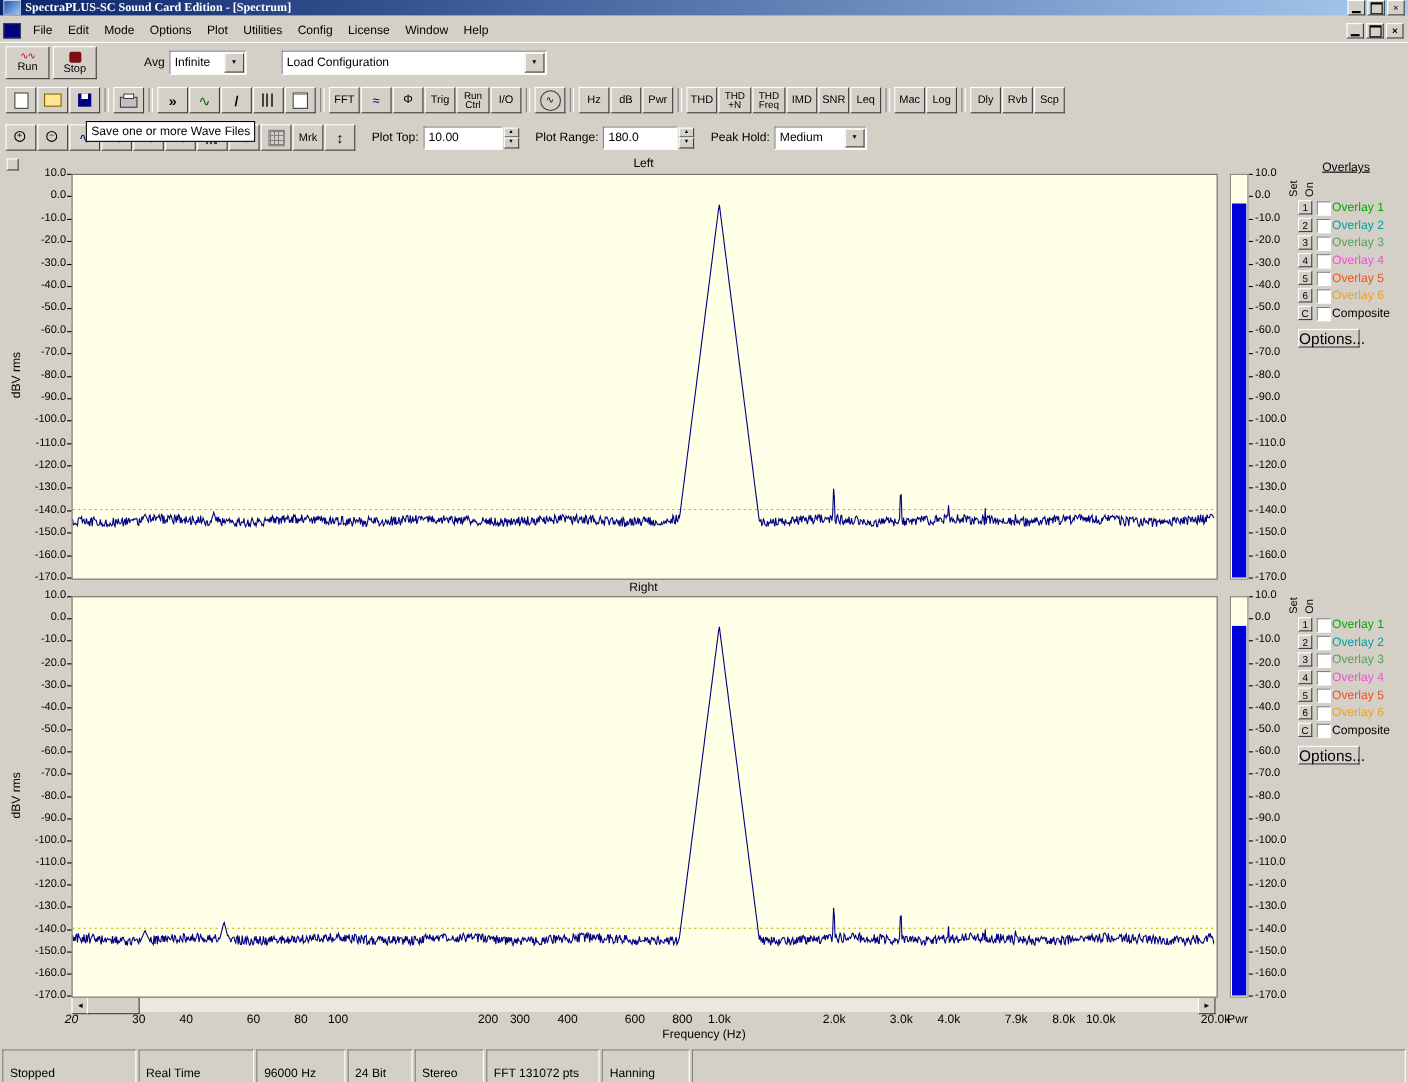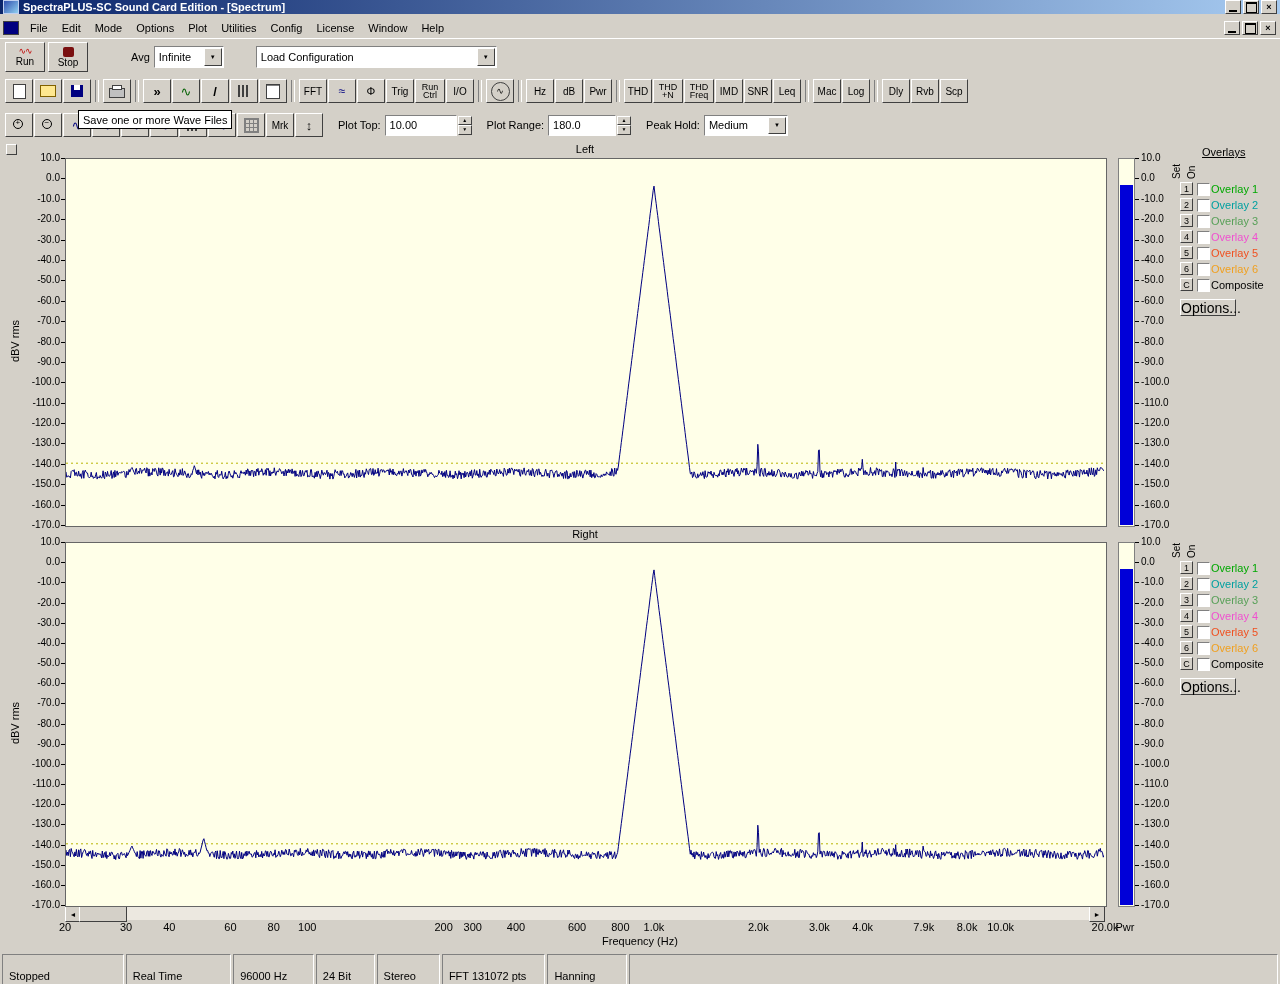--- a/index.html
+++ b/index.html
@@ -6,21 +6,21 @@
   body{position:relative;width:1280px;height:984px;background:#d4d0c8;
        font-family:"Liberation Sans",sans-serif;font-size:11px;color:#000;overflow:hidden;}
   .abs{position:absolute;}
   .raised{background:#d4d0c8;border:1px solid;border-color:#ffffff #404040 #404040 #ffffff;}
   button{background:#d4d0c8;border:1px solid;border-color:#ffffff #404040 #404040 #ffffff;
          font-family:inherit;font-size:10px;padding:0;color:#000;}
 
   
   #titlebar{position:absolute;left:0;top:0;width:1280px;height:14px;
     background:linear-gradient(90deg,#0a246a,#a6caf0);display:flex;align-items:center;
-    color:#fff;font-weight:bold;font-size:11px;}
+    color:#fff;font-weight:bold;font-size:11px;font-family:Liberation Serif, serif;}
   .appicon{width:14px;height:12px;background:linear-gradient(135deg,#3050b0,#90d0f0);
     border:1px solid #c0d0f0;margin:0 4px 0 3px;}
   #capbtns{margin-left:auto;display:flex;margin-right:3px;}
   .capbtn{width:16px;height:14px;margin-left:2px;display:flex;align-items:center;justify-content:center;
     font-size:9px;font-weight:bold;}
   .gl-min{width:8px;height:2px;background:#000;margin-top:7px;}
   .gl-max{width:9px;height:8px;border:1px solid #000;border-top:2px solid #000;background:transparent;}
 
   
   #menubar{position:absolute;left:0;top:18px;width:1280px;height:20px;background:#d4d0c8;
@@ -520,21 +520,21 @@
 <div class="tick" style="left: 61px; top: 884.833px; width: 4px;"></div>
 <div class="ylab r" style="left: 1141px; top: 878.833px; width: 44px;">-160.0</div>
 <div class="tick" style="left: 1135px; top: 884.833px; width: 4px;"></div>
 <div class="ylab" style="left: 16px; top: 899px; width: 44px;">-170.0</div>
 <div class="tick" style="left: 61px; top: 905px; width: 4px;"></div>
 <div class="ylab r" style="left: 1141px; top: 899px; width: 44px;">-170.0</div>
 <div class="tick" style="left: 1135px; top: 905px; width: 4px;"></div>
 <div class="pbar" style="left: 1118px; top: 542px; width: 15px; height: 363px;">
     <div class="pfill" style="top: 26.1px;"></div>
   </div>
-<div class="xlab" style="left: 65px;">20</div>
+<div class="xlab" style="left: 65px; font-style: italic;">20</div>
 <div class="xlab" style="left: 126.045px;">30</div>
 <div class="xlab" style="left: 169.357px;">40</div>
 <div class="xlab" style="left: 230.402px;">60</div>
 <div class="xlab" style="left: 273.714px;">80</div>
 <div class="xlab" style="left: 307.31px;">100</div>
 <div class="xlab" style="left: 411.667px; margin-left: 32px;">200</div>
 <div class="xlab" style="left: 472.712px;">300</div>
 <div class="xlab" style="left: 516.024px;">400</div>
 <div class="xlab" style="left: 577.069px;">600</div>
 <div class="xlab" style="left: 620.381px;">800</div>

